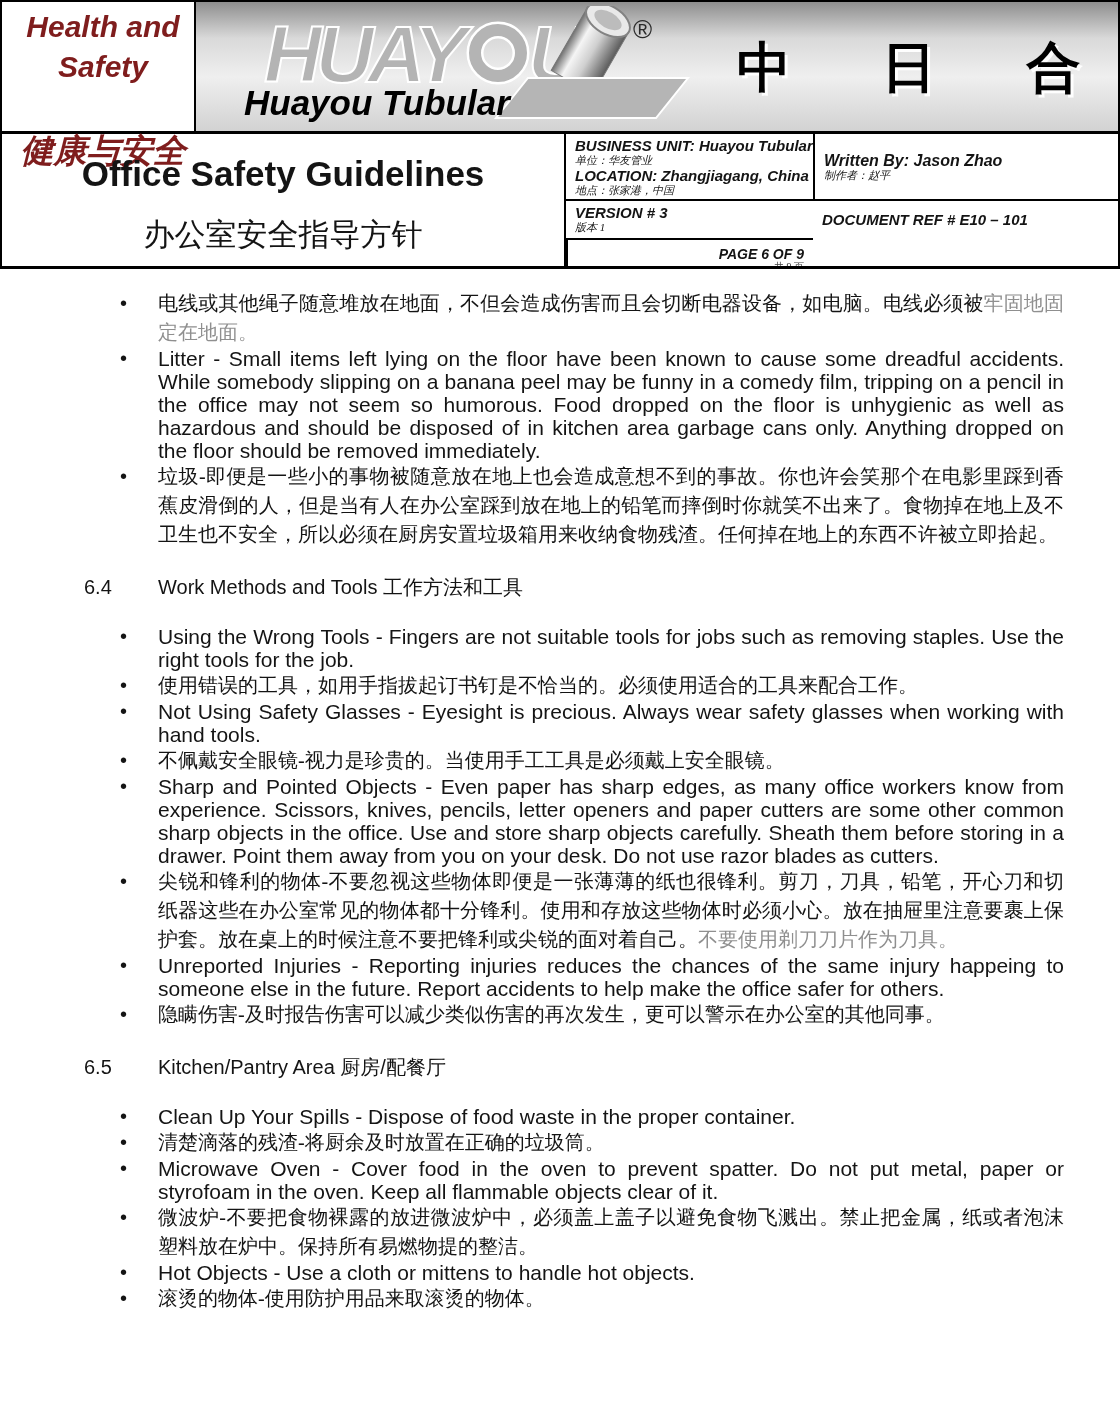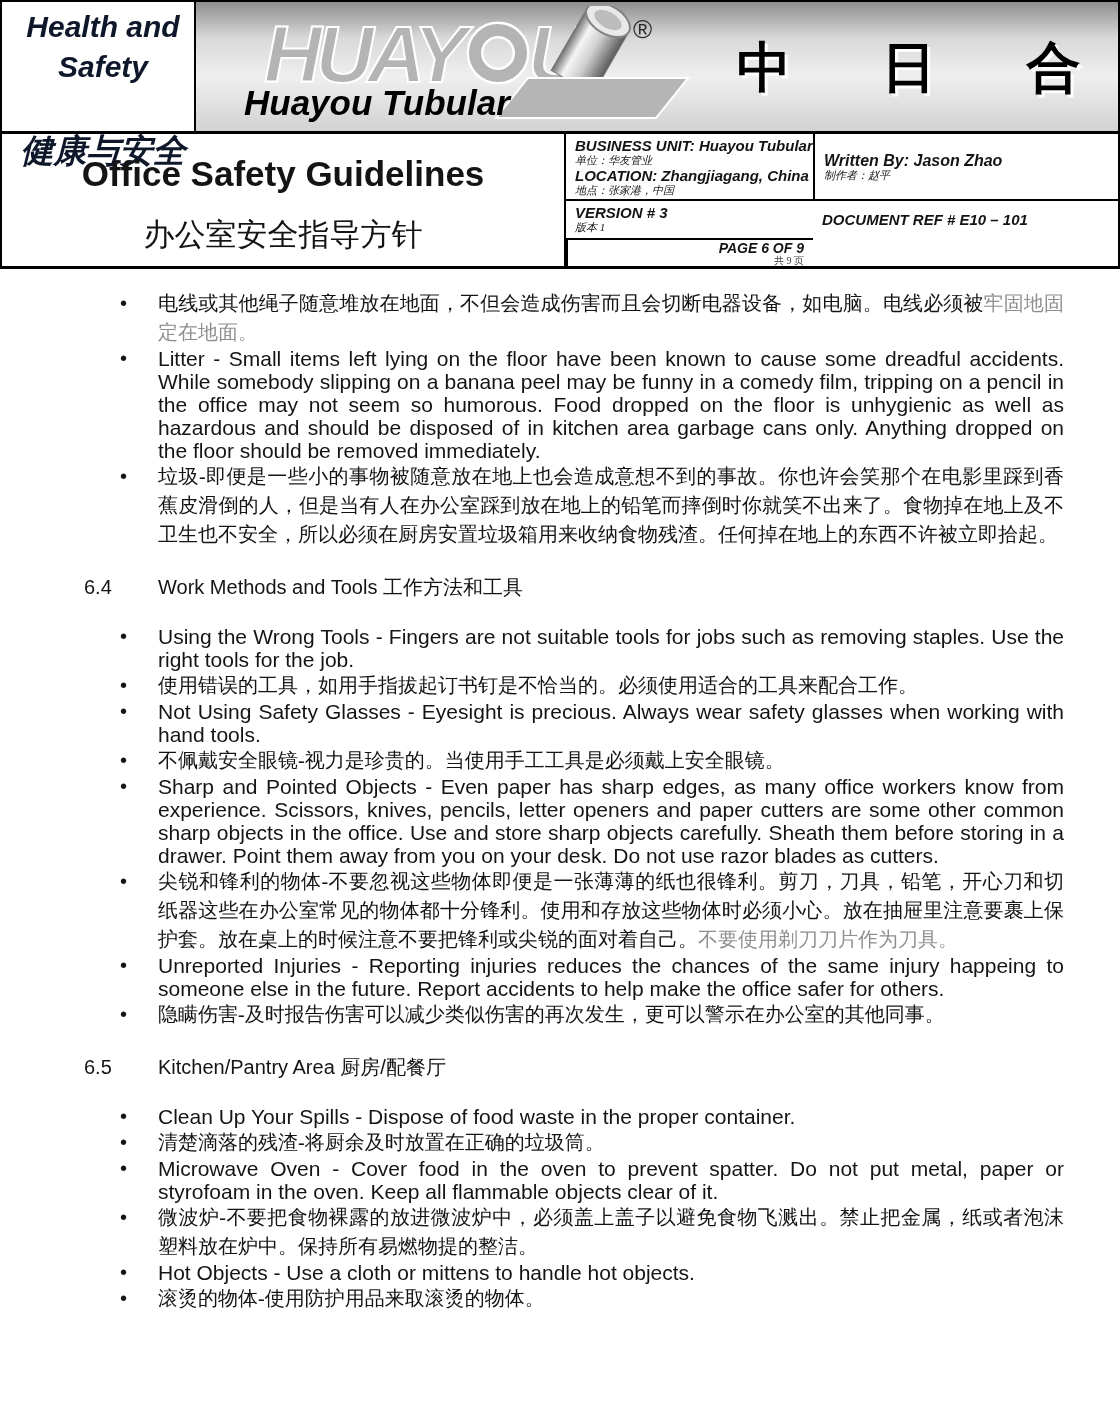--- a/index.html
+++ b/index.html
@@ -7,21 +7,21 @@
     width:1120px;height:1408px;background:#ffffff;overflow:hidden;
     font-family:"Liberation Sans",sans-serif;color:#141414;
   }
   
   .hdr{box-sizing:border-box;}
   .row1{display:flex;height:134px;box-sizing:border-box;
         border-top:2px solid #000;border-bottom:3px solid #000;}
   .hs-cell{width:196px;box-sizing:border-box;background:#fff;
            border-left:2px solid #000;border-right:2px solid #000;
            text-align:center;padding-top:5px;}
-  .hs-line{font-style:italic;font-weight:bold;color:#0f172a;
+  .hs-line{font-style:italic;font-weight:bold;color:#7f1d1d;
            font-size:30px;line-height:40px;white-space:nowrap;padding-left:10px;}
   .hs-zh{font-size:33px;font-family:"Liberation Serif",serif;margin-top:44px;}
   .banner{flex:1;position:relative;box-sizing:border-box;overflow:hidden;
           border-right:2px solid #000;
           background:linear-gradient(180deg,#8e8e8e 0%,#d9d9d9 28%,#efefef 58%,#d2d2d2 100%);}
   .logo-svg{position:absolute;left:20px;top:4px;}
   .reg{position:absolute;left:437px;top:12px;font-size:26px;color:#2a2a2a;}
   .jv{position:absolute;left:505px;right:12px;top:30px;text-align:center;
       font-size:54px;font-weight:bold;color:#000;white-space:nowrap;
       letter-spacing:36px;text-indent:36px;
@@ -36,21 +36,21 @@
              grid-template-rows:1fr 39px 28px;box-sizing:border-box;
              border-right:2px solid #000;}
   .icell{padding:3px 9px;box-sizing:border-box;overflow:hidden;}
   .c2{border-left:2px solid #000;}
   .r2,.r3{border-top:2px solid #000;}
   .bi{font-weight:bold;font-style:italic;font-size:15px;line-height:17px;white-space:nowrap;}
   .szh{font-style:italic;font-size:11px;line-height:13px;
        font-family:"Liberation Serif",serif;white-space:nowrap;}
   .szh-b{font-weight:bold;}
   .vcenter{display:flex;flex-direction:column;justify-content:center;}
-  .page-cell{text-align:right;padding-top:1px;}
+  .page-cell{text-align:right;padding-top:7px;}
   .page-en{font-weight:bold;font-style:italic;font-size:14px;line-height:14px;}
   .page-zh{font-size:10px;line-height:11px;color:#444;
            font-family:"Liberation Serif",serif;}
   
   .doc-body{padding:20px 56px 0 120px;}
   .sec-heading{display:flex;margin:26px 0 26px -36px;font-size:20px;line-height:24px;}
   .sec-num{width:74px;flex:none;}
   .bullet{display:flex;}
   .dot{width:38px;flex:none;font-size:20px;}
   .bullet-en .dot{line-height:23px;}

